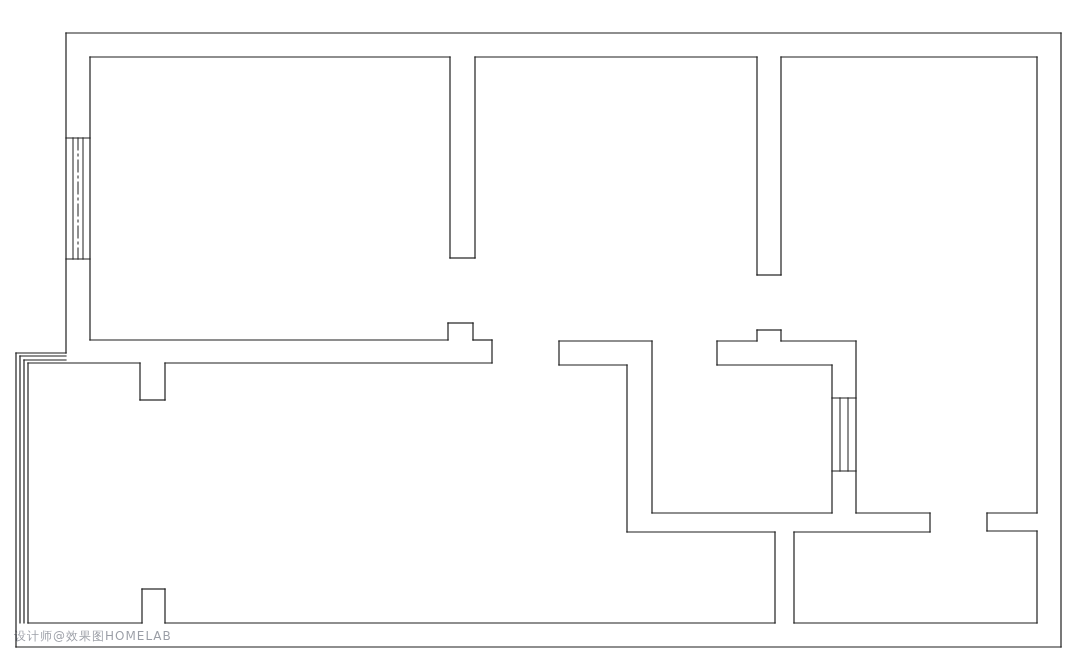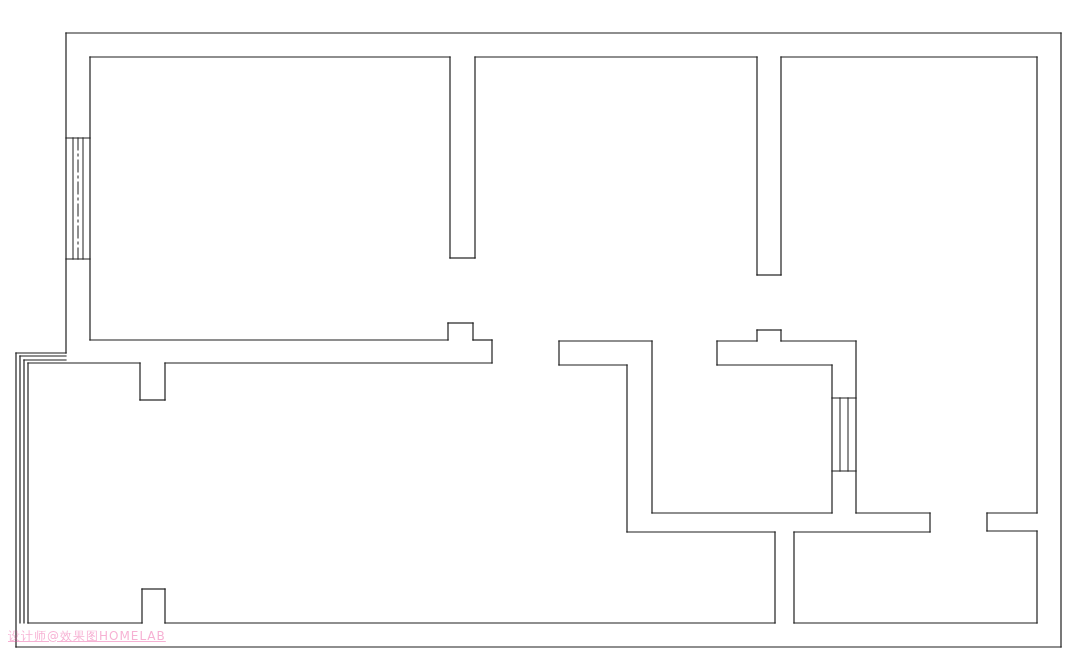--- a/index.html
+++ b/index.html
@@ -17,29 +17,28 @@
   }
   svg.plan {
     position: absolute;
     left: 0;
     top: 0;
     width: 1080px;
     height: 665px;
   }
   .watermark {
     position: absolute;
-    left: 8px;
+    left: 14px;
     top: 628px;
     font-size: 12px;
     letter-spacing: 1px;
-    color: #ec4899;
+    color: #0f172a;
     opacity: 0.42;
     white-space: nowrap;
     user-select: none;
-    text-decoration: underline;
   }
 </style>
 </head>
 <body>
 
 <div class="stage">
   <svg class="plan" id="plan-svg" viewBox="0 0 1080 665" xmlns="http://www.w3.org/2000/svg">
       <line x1="66" y1="33" x2="1061" y2="33" stroke="#1f1f1f" stroke-width="1.2" stroke-linecap="square"></line>
       <line x1="1061" y1="33" x2="1061" y2="647" stroke="#1f1f1f" stroke-width="1.2" stroke-linecap="square"></line>
       <line x1="1061" y1="647" x2="16" y2="647" stroke="#1f1f1f" stroke-width="1.2" stroke-linecap="square"></line>

